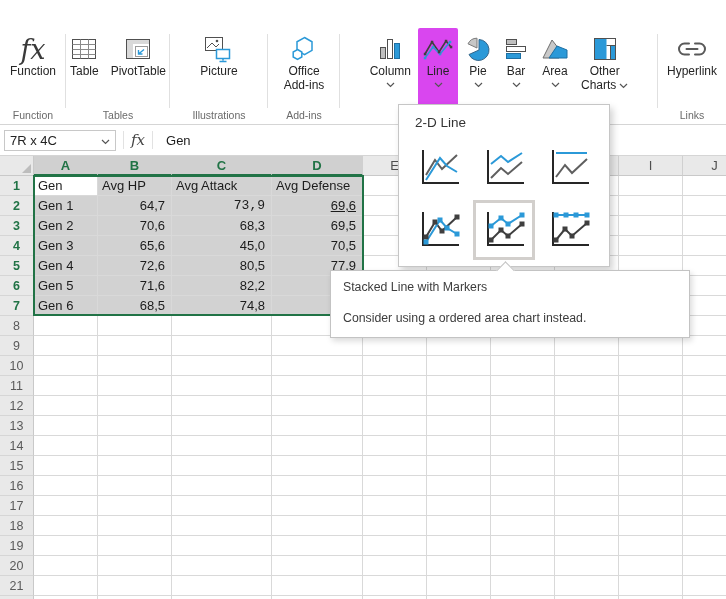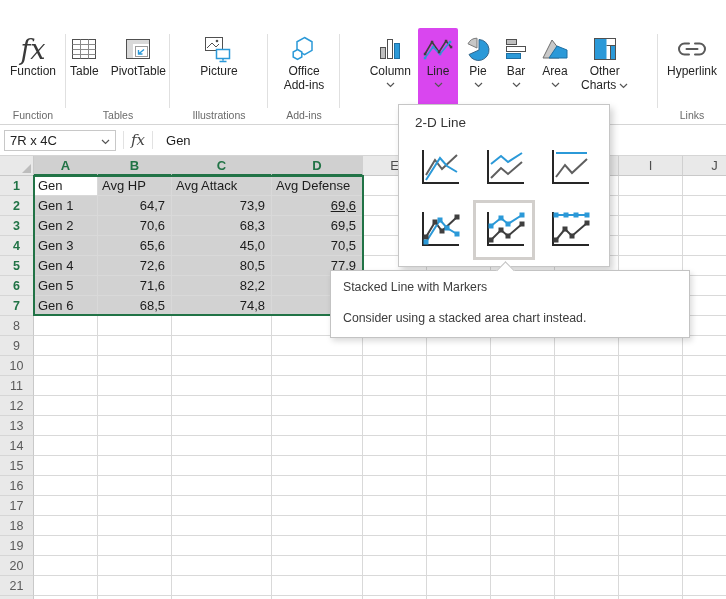--- a/index.html
+++ b/index.html
@@ -292,21 +292,21 @@
         <div class="cell" style="width: 64px;"></div>
         <div class="cell" style="width: 64px;"></div>
         <div class="cell" style="width: 64px;"></div>
         <div class="cell" style="width: 64px;"></div>
         <div class="cell" style="width: 64px;"></div>
       </div>
       <div class="row">
         <div class="rowhdr sel">2</div>
         <div class="cell sel" style="width: 64px;">Gen 1</div>
         <div class="cell num sel" style="width: 74px;">64,7</div>
-        <div class="cell num sel" style="width: 100px;">73,9</div>
+        <div class="cell num sel" style="width: 100px; font-family: Liberation Mono, monospace;">73,9</div>
         <div class="cell num sel" style="width: 91px; text-decoration: underline;">69,6</div>
         <div class="cell" style="width: 64px;"></div>
         <div class="cell" style="width: 64px;"></div>
         <div class="cell" style="width: 64px;"></div>
         <div class="cell" style="width: 64px;"></div>
         <div class="cell" style="width: 64px;"></div>
         <div class="cell" style="width: 64px;"></div>
       </div>
       <div class="row">
         <div class="rowhdr sel">3</div>
@@ -637,15 +637,15 @@
             <rect x="17.5" y="3.5" width="5" height="5" fill="#2b99d8"></rect>
             <rect x="27.5" y="3.5" width="5" height="5" fill="#2b99d8"></rect>
             <rect x="38.5" y="3.5" width="5" height="5" fill="#2b99d8"></rect>
           </svg>
         </div>
       </div>
   </div>
   <div id="tooltip">
     <div class="tt-arrow"></div>
     <div class="tt-title">Stacked Line with Markers</div>
-    <p class="tt-p last">Consider using a stacked area chart instead.</p>
+    <p class="tt-p last">Consider using a ordered area chart instead.</p>
   </div>
 </div>
 
 </body></html>

